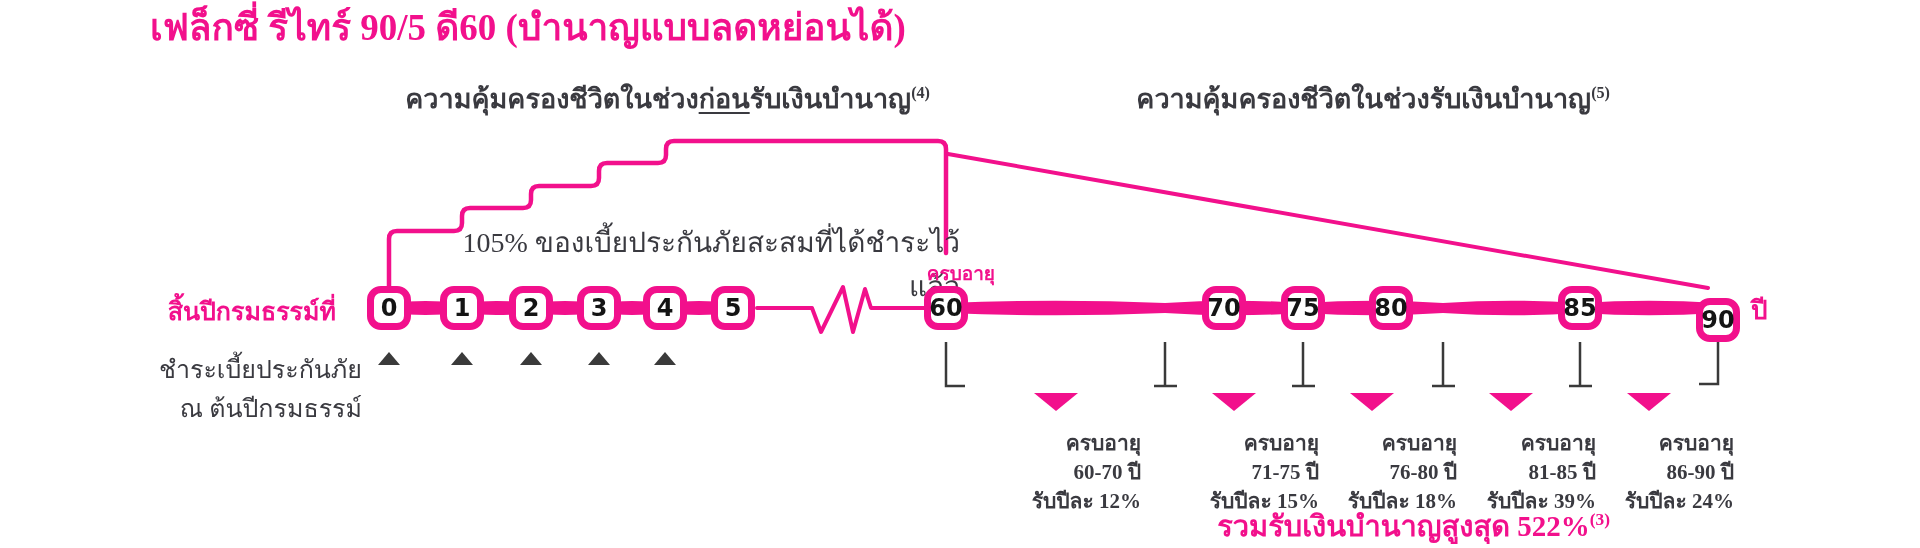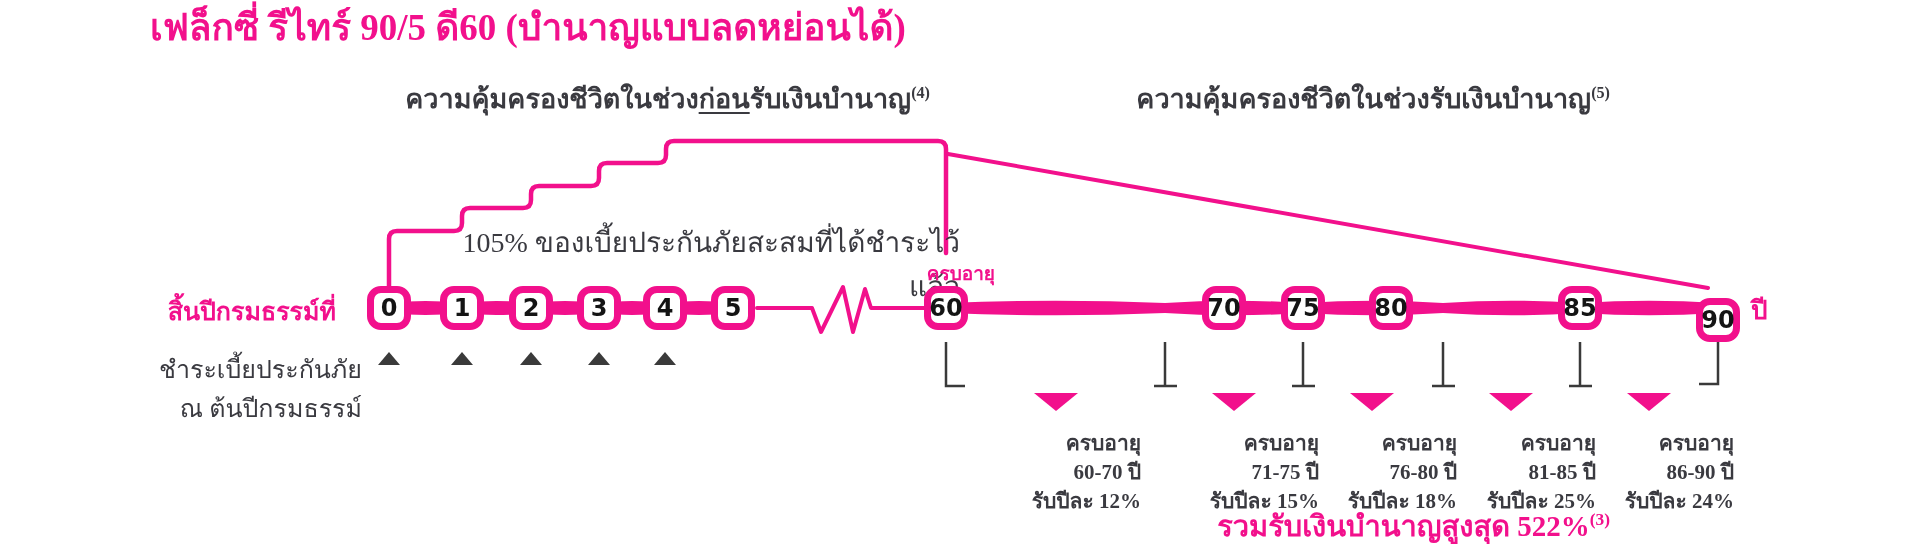--- a/index.html
+++ b/index.html
@@ -136,21 +136,21 @@
     <div>รับปีละ 15%</div>
   </div>
   <div class="abs annot ink-text center" style="left:1287px;top:429px;width:170px;">
     <div>ครบอายุ</div>
     <div>76-80 ปี</div>
     <div>รับปีละ 18%</div>
   </div>
   <div class="abs annot ink-text center" style="left:1426px;top:429px;width:170px;">
     <div>ครบอายุ</div>
     <div>81-85 ปี</div>
-    <div>รับปีละ 25%</div>
+    <div>รับปีละ 39%</div>
   </div>
   <div class="abs annot ink-text center" style="left:1564px;top:429px;width:170px;">
     <div>ครบอายุ</div>
     <div>86-90 ปี</div>
     <div>รับปีละ 24%</div>
   </div>
 
   <div class="abs total pink-text center" style="left:1140px;top:503px;width:470px;">
     <span>รวมรับเงินบำนาญสูงสุด 522%</span><sup class="fn">(3)</sup>
   </div>

